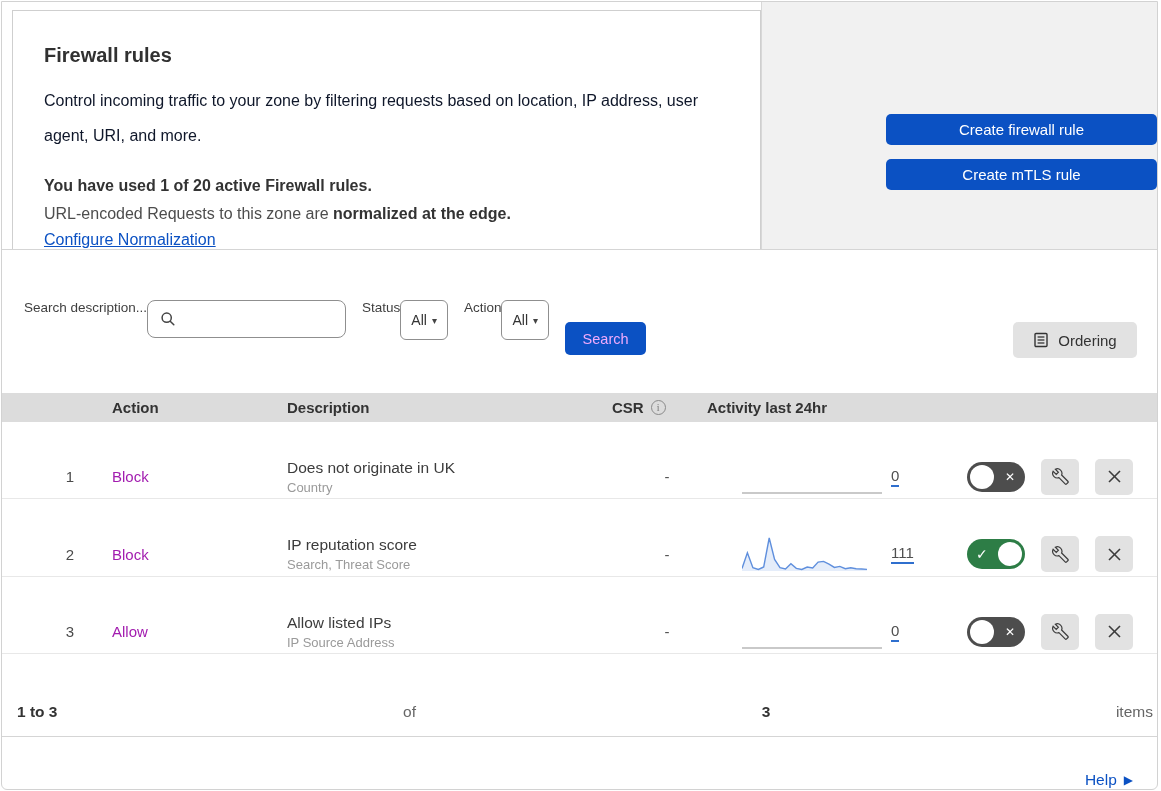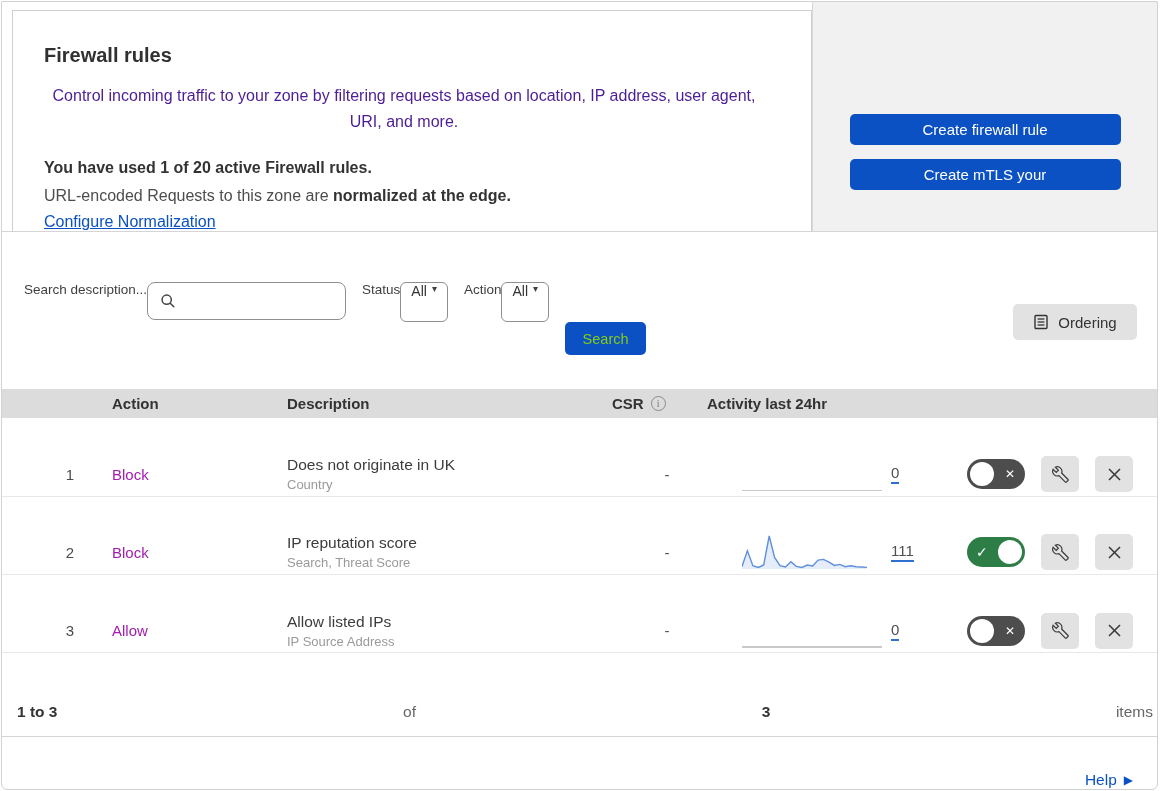--- a/index.html
+++ b/index.html
@@ -36,52 +36,51 @@
     padding: 33px 40px 0 31px;
   }
   .intro-card h1 {
     font-size: 20px;
     font-weight: 600;
     color: #313131;
     margin-bottom: 16px;
   }
   .intro-desc {
     font-size: 16px;
-    color: #4c1d95;
-    line-height: 26px;
+    color: #0f172a;
+    line-height: 35px;
     max-width: 720px;
     margin-bottom: 24px;
-    text-align: center;
   }
   .intro-usage {
     font-size: 16px;
     font-weight: 700;
     color: #333;
     margin-bottom: 10px;
   }
   .intro-norm {
     font-size: 16px;
     color: #4d4d4d;
     margin-bottom: 8px;
   }
   .intro-norm b { color: #333; }
   .link {
     color: #0b51c3;
     text-decoration: underline;
     font-size: 16px;
     cursor: pointer;
   }
   .side-panel {
-    width: 345px;
+    width: 396px;
     background: #f1f1f1;
     border-left: 1px solid #d8d8d8;
     padding-top: 112px;
     display: flex;
     flex-direction: column;
-    align-items: center;
+    align-items: flex-end;
     gap: 14px;
   }
   .btn-primary {
     width: 271px;
     height: 31px;
     background: #0b51c3;
     color: #fff;
     border: none;
     border-radius: 5px;
     font-size: 15px;
@@ -121,35 +120,35 @@
     margin-left: 8px;
     background: transparent;
   }
   .select-box {
     min-width: 46px;
     height: 40px;
     border: 1px solid #8f8f8f;
     border-radius: 6px;
     background: #fff;
     display: flex;
-    align-items: flex-start;
+    align-items: center;
     justify-content: center;
     gap: 5px;
     font-size: 14px;
     color: #333;
     padding: 0 10px;
     cursor: pointer;
   }
   .chev { font-size: 10px; color: #444; }
   .btn-search {
     width: 81px;
     height: 33px;
-    margin-top: 40px;
+    margin-top: 22px;
     background: #0b51c3;
-    color: #84cc16;
+    color: #f0abfc;
     border: none;
     border-radius: 5px;
     font-size: 14.5px;
     font-family: inherit;
     cursor: pointer;
     text-align: center;
   }
   .btn-ordering {
     margin-left: auto;
     margin-top: 22px;
@@ -317,21 +316,21 @@
   <div class="top">
     <div class="intro-card">
       <h1>Firewall rules</h1>
       <p class="intro-desc">Control incoming traffic to your zone by filtering requests based on location, IP address, user agent, URI, and more.</p>
       <p class="intro-usage">You have used 1 of 20 active Firewall rules.</p>
       <p class="intro-norm"><span>URL-encoded Requests to this zone are </span><b>normalized at the edge.</b></p>
       <a class="link">Configure Normalization</a>
     </div>
     <div class="side-panel">
       <button class="btn-primary">Create firewall rule</button>
-      <button class="btn-primary">Create mTLS your</button>
+      <button class="btn-primary">Create mTLS rule</button>
     </div>
   </div>
 
   <div class="filterbar">
     <div class="fgroup">
       <span class="flabel">Search description...</span>
       <div class="search-box">
         <span>
           <svg width="16" height="16" viewBox="0 0 16 16">
               <circle cx="6.7" cy="6.7" r="4.6" fill="none" stroke="#444" stroke-width="1.5"></circle>

